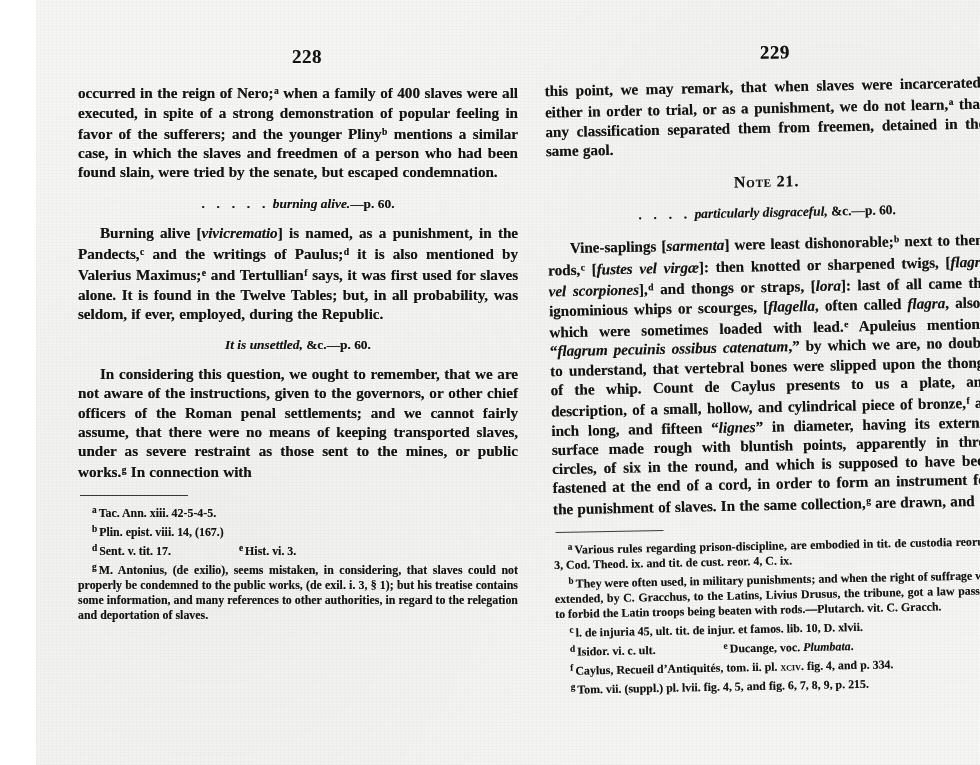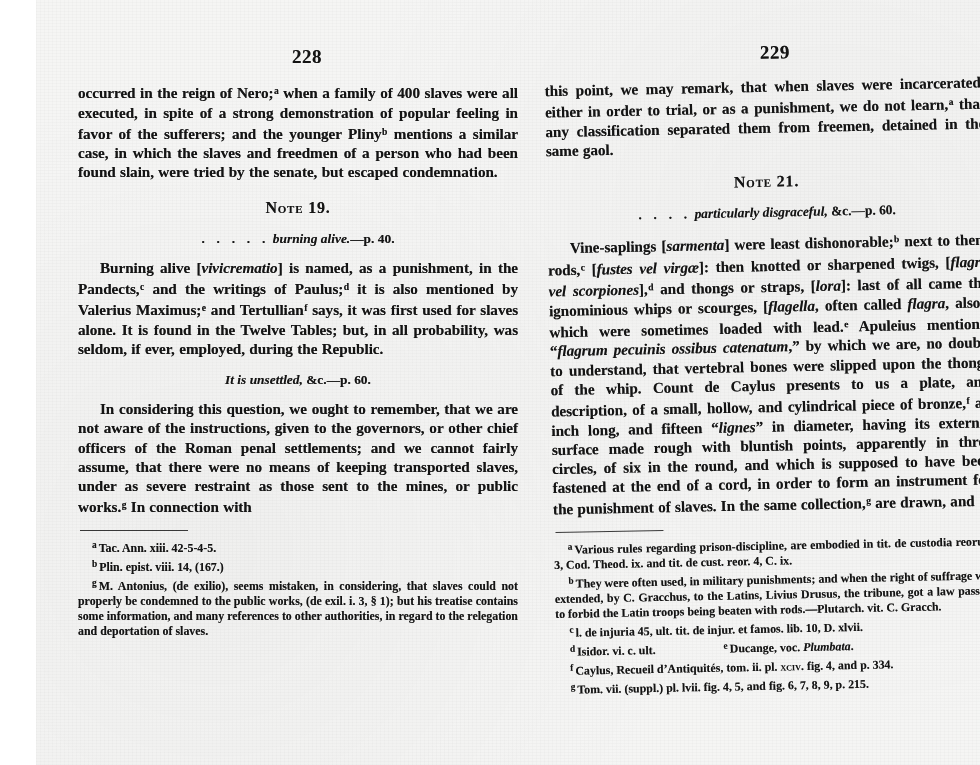--- a/index.html
+++ b/index.html
@@ -127,28 +127,24 @@
 <div id="page">
 
   <div class="col" id="col-left">
 
     <div class="folio">228</div>
 
     <div class="gap"></div>
 
     <p class="body">occurred in the reign of Nero;<sup class="ref">a</sup> when a family of 400 slaves were all executed, in spite of a strong demonstration of popular feeling in favor of the sufferers; and the younger Pliny<sup class="ref">b</sup> mentions a similar case, in which the slaves and freedmen of a person who had been found slain, were tried by the senate, but escaped condemnation.</p>
 
-    <div class="note-head">
-      <span class="sc">Note</span>
-      <span class="num">19.</span>
-    </div>
 
     <div class="subtitle">
       <span class="lead">. . . . .</span>
-      <span class="ital">burning alive.</span><span>—p. 40.</span>
+      <span class="ital">burning alive.</span><span>—p. 60.</span>
     </div>
 
     <p class="body indent">Burning alive [<i>vivicrematio</i>] is named, as a punishment, in the Pandects,<sup class="ref">c</sup> and the writings of Paulus;<sup class="ref">d</sup> it is also mentioned by Valerius Maximus;<sup class="ref">e</sup> and Tertullian<sup class="ref">f</sup> says, it was first used for slaves alone. It is found in the Twelve Tables; but, in all probability, was seldom, if ever, employed, during the Republic.</p>
 
 
     <div class="subtitle">
       <span class="lead"></span>
       <span class="ital">It is unsettled,</span><span> &amp;c.—p. 60.</span>
     </div>
 
@@ -156,20 +152,28 @@
 
     <div class="fn-rule"></div>
 
     <div class="footnotes">
       <p class="fn">
         <span class="mk">a</span><span>Tac. Ann. xiii. 42-5-4-5.</span>
       </p>
       <p class="fn">
         <span class="mk">b</span><span>Plin. epist. viii. 14, (167.)</span>
       </p>
+      <div class="fn-split">
+        <p class="fn">
+          <span class="mk">d</span><span>Sent. v. tit. 17.</span>
+        </p>
+        <p class="fn second">
+          <span class="mk">e</span><span>Hist. vi. 3.</span>
+        </p>
+      </div>
       <p class="fn">
         <span class="mk">g</span><span>M. Antonius, (de exilio), seems mistaken, in considering, that slaves could not properly be condemned to the public works, (de exil. i. 3, § 1); but his treatise contains some information, and many references to other authorities, in regard to the relegation and deportation of slaves.</span>
       </p>
     </div>
   </div>
 
   <div class="col" id="col-right">
 
     <div class="folio">229</div>
 

